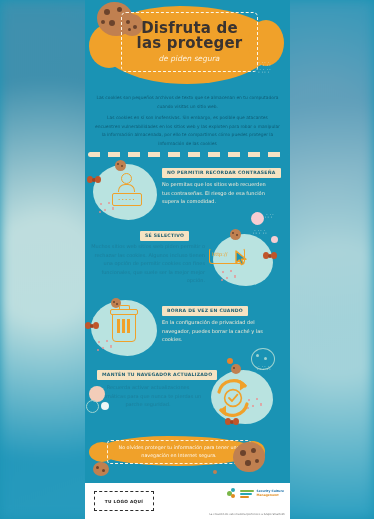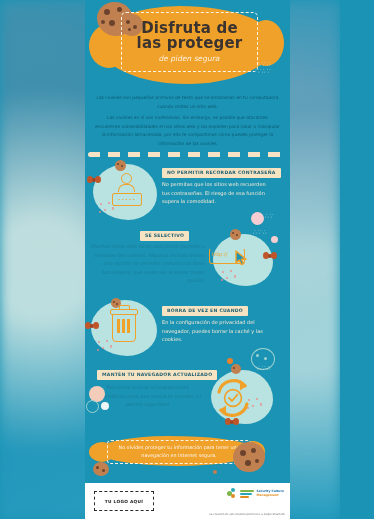--- a/index.html
+++ b/index.html
@@ -1,21 +1,21 @@
 <!DOCTYPE html>
 <html><head>
 <meta charset="utf-8">
 <style>
   html,body{margin:0;padding:0;}
   body{
     width:374px;height:519px;overflow:hidden;
     font-family:"DejaVu Sans","Liberation Sans",sans-serif;
     background:#1a93b4;
   }
-  .stage{position:relative;width:340px;height:519px;overflow:hidden;background:#1a93b4;}
+  .stage{position:relative;width:374px;height:519px;overflow:hidden;background:#1a93b4;}
 
   
   .backdrop{position:absolute;inset:0;
     background:
       radial-gradient(circle at 12% 52%, rgba(214,235,230,.85) 0 12%, rgba(214,235,230,0) 45%),
       radial-gradient(circle at 90% 60%, rgba(205,230,228,.75) 0 14%, rgba(205,230,228,0) 46%),
       radial-gradient(circle at 86% 26%, rgba(150,170,190,.55) 0 10%, rgba(150,170,190,0) 38%),
       radial-gradient(circle at 8% 20%, rgba(90,140,165,.55) 0 14%, rgba(90,140,165,0) 46%),
       linear-gradient(160deg,#2095b8 0%,#1e92b6 40%,#2a9ec0 100%);
     filter:blur(6px);

